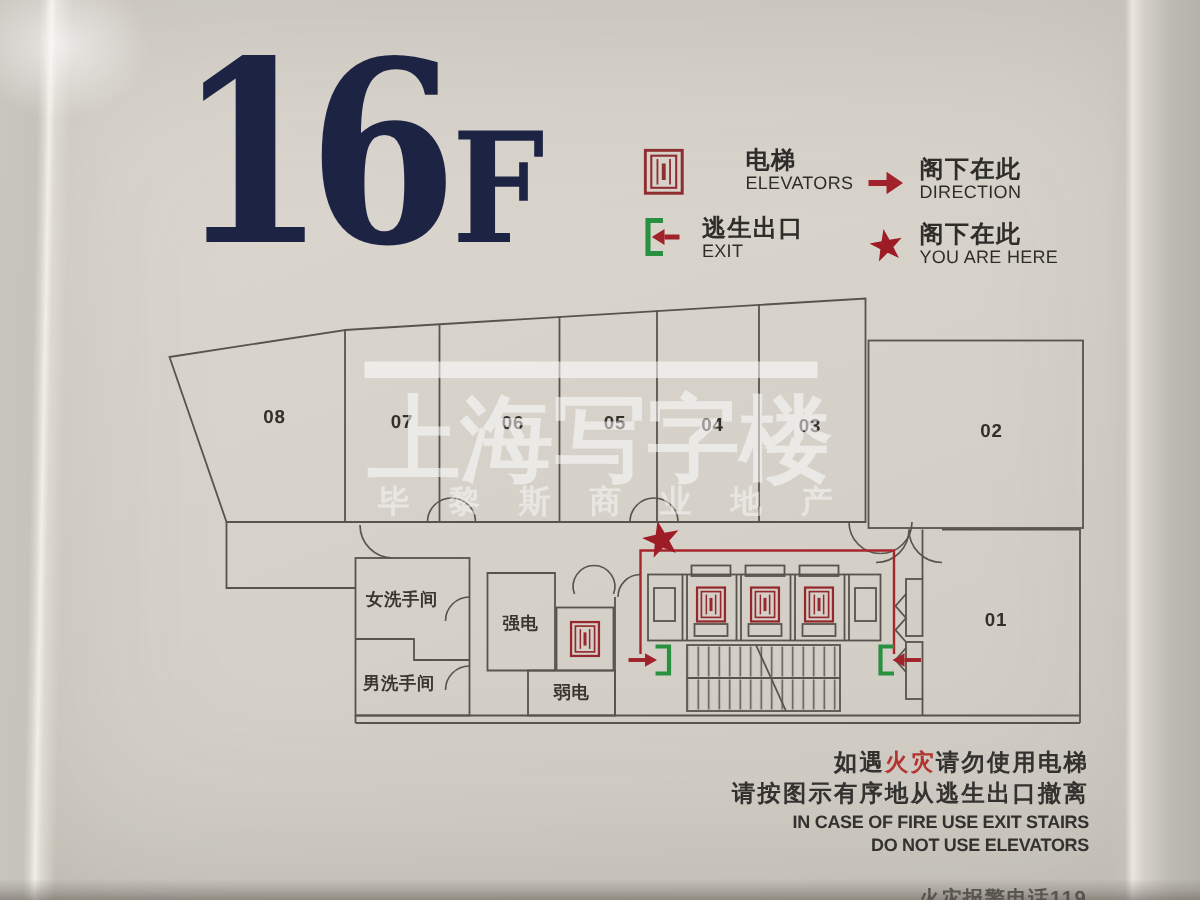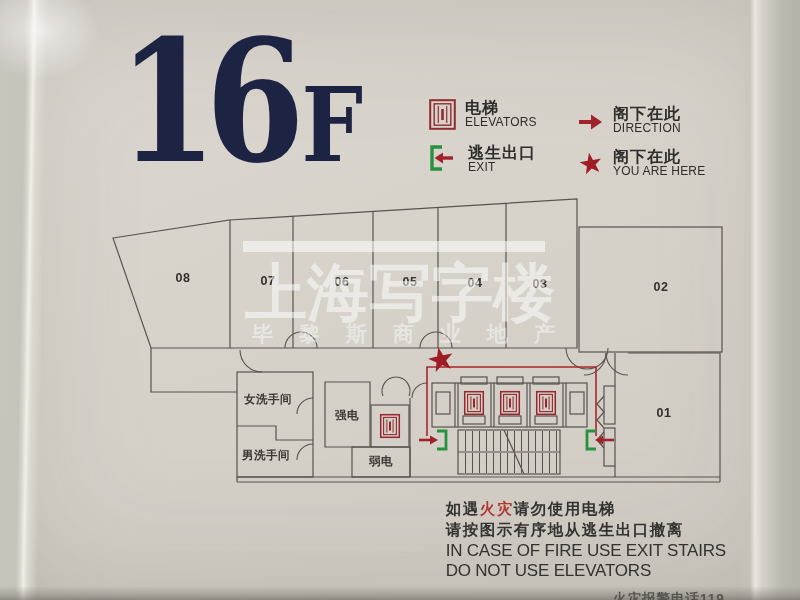--- a/index.html
+++ b/index.html
@@ -29,44 +29,44 @@
 
   
   .lg-item{position:absolute;display:flex;align-items:flex-start;color:#2e2d2a;}
   .lg-texts{display:flex;flex-direction:column;line-height:1.08;}
   .lg-zh{font-size:16px;font-weight:700;letter-spacing:1px;}
   .lg-en{font-size:12px;font-weight:400;letter-spacing:.2px;}
   .lg-icon{flex:0 0 auto;margin-right:9px;}
 
   
   .warn{position:absolute;right:74px;top:501px;display:flex;flex-direction:column;
-    align-items:flex-start;color:#33322f;line-height:1.0;}
+    align-items:flex-end;color:#33322f;line-height:1.0;}
   .w-zh{font-size:15.5px;font-weight:700;letter-spacing:1.5px;margin-bottom:5px;}
-  .w-en{font-size:17px;font-weight:400;letter-spacing:-.2px;margin-bottom:3px;}
+  .w-en{font-size:12px;font-weight:700;letter-spacing:-.2px;margin-bottom:3px;}
   .w-red{color:#b23530;}
   .w-partial{position:absolute;left:613px;top:590px;height:10px;overflow:hidden;
     font-size:13.5px;font-weight:700;letter-spacing:1px;color:#4a4844;}
 
   svg text{font-family:"Liberation Sans",sans-serif;}
   .plan-num{font-size:12.5px;font-weight:600;fill:#332f2b;letter-spacing:.5px;}
   .plan-room{font-size:11.5px;font-weight:600;fill:#3a3631;letter-spacing:.5px;}
   .wm-title{font-size:62px;font-weight:700;fill:rgba(255,255,255,.52);}
   .wm-sub{font-size:21px;font-weight:700;fill:rgba(255,255,255,.45);letter-spacing:26px;}
 </style>
 </head>
 <body>
 
 <div id="photo">
 
   <div class="brand">
     <span class="n16">16</span>
     <span class="nF">F</span>
   </div>
 
-  <div class="lg-item" style="left:429px;top:99px;">
+  <div class="lg-item" style="left:429px;top:99px;gap:32px;">
     <svg class="lg-icon" width="27" height="31" viewBox="0 0 27 31">
       <g stroke="#8f2d30" fill="none">
         <rect x="1.2" y="1.2" width="24.6" height="28.6" stroke-width="2"></rect>
         <rect x="5.2" y="4.8" width="16.6" height="21.4" stroke-width="1.4"></rect>
         <line x1="9.3" y1="7" x2="9.3" y2="24" stroke-width="1.2"></line>
         <line x1="17.7" y1="7" x2="17.7" y2="24" stroke-width="1.2"></line>
         <line x1="13.5" y1="10" x2="13.5" y2="21" stroke-width="2.6"></line>
       </g>
     </svg>
     <div class="lg-texts">

